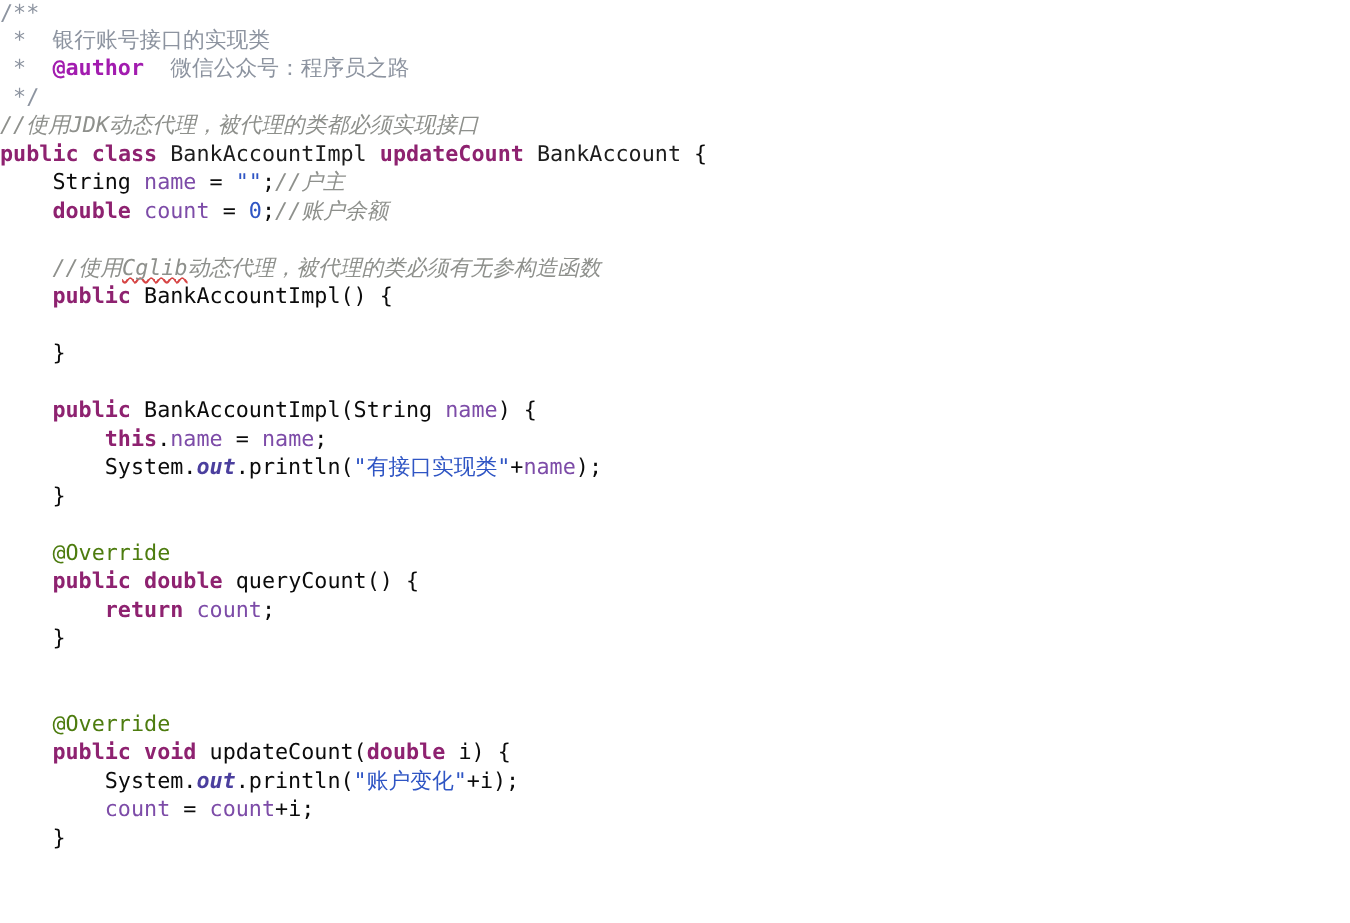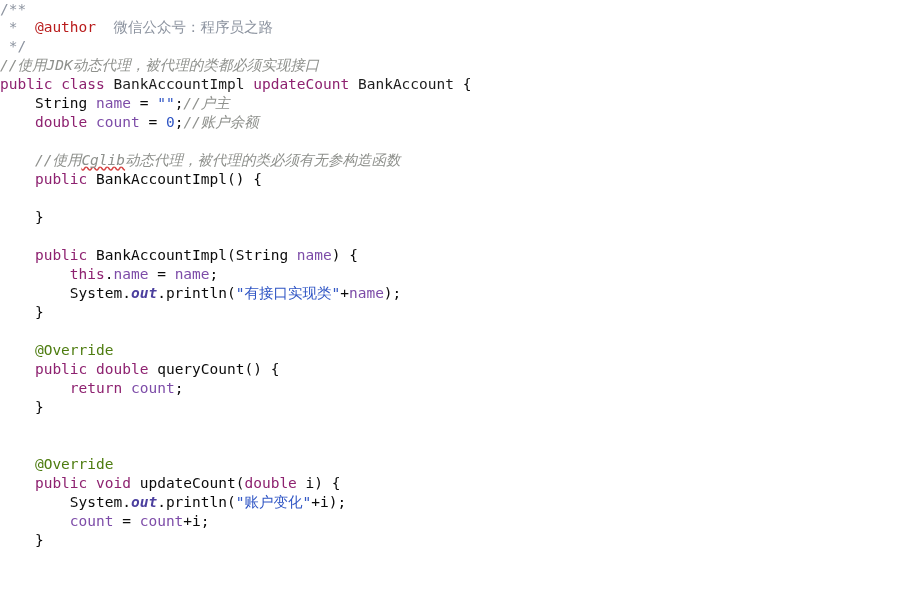--- a/index.html
+++ b/index.html
@@ -30,24 +30,24 @@
     color: #0b0b0b;
     letter-spacing: 0px;
   }
   .code-line:first-child {
     height: 18px;
     line-height: 18px;
   }
 
   
   .t-plain    { color: #0b0b0b; }
-  .t-keyword  { color: #8e2270; font-weight: normal; }
+  .t-keyword  { color: #8e2270; font-weight: bold; }
   .t-comment  { color: #8e908c; font-style: italic; }
   .t-doc      { color: #8d94a0; }
-  .t-doctag   { color: #b91c1c; font-weight: normal; }
+  .t-doctag   { color: #a21caf; font-weight: bold; }
   .t-string   { color: #2f55c4; }
   .t-field    { color: #7d4ca8; }
   .t-param    { color: #7d4ca8; }
   .t-static   { color: #4b3f9e; font-weight: bold; font-style: italic; }
   .t-anno     { color: #4d7c0f; }
   .t-number   { color: #2f55c4; }
   .t-classname{ color: #1d1d1d; }
 
   
   .squiggle {
@@ -55,20 +55,21 @@
     text-decoration-skip-ink: none;
     text-align: right;
   }
 </style>
 </head>
 <body>
 
 <div id="editor">
   <div id="code-body">
       <div class="code-line"><span class="t-doc">/**</span></div>
+      <div class="code-line"><span class="t-doc"> *  银行账号接口的实现类</span></div>
       <div class="code-line"><span class="t-doc"> *  </span><span class="t-doctag">@author</span><span class="t-doc">  微信公众号：程序员之路</span></div>
       <div class="code-line"><span class="t-doc"> */</span></div>
       <div class="code-line"><span class="t-comment">//使用JDK动态代理，被代理的类都必须实现接口</span></div>
       <div class="code-line"><span class="t-keyword">public</span><span class="t-plain"> </span><span class="t-keyword">class</span><span class="t-plain"> </span><span class="t-classname">BankAccountImpl</span><span class="t-plain"> </span><span class="t-keyword">updateCount</span><span class="t-plain"> </span><span class="t-classname">BankAccount</span><span class="t-plain"> {</span></div>
       <div class="code-line"><span class="t-plain">    String </span><span class="t-field">name</span><span class="t-plain"> = </span><span class="t-string">""</span><span class="t-plain">;</span><span class="t-comment">//户主</span></div>
       <div class="code-line"><span class="t-plain">    </span><span class="t-keyword">double</span><span class="t-plain"> </span><span class="t-field">count</span><span class="t-plain"> = </span><span class="t-number">0</span><span class="t-plain">;</span><span class="t-comment">//账户余额</span></div>
       <div class="code-line">&nbsp;</div>
       <div class="code-line"><span class="t-comment">    //使用</span><span class="t-comment squiggle">Cglib</span><span class="t-comment">动态代理，被代理的类必须有无参构造函数</span></div>
       <div class="code-line"><span class="t-plain">    </span><span class="t-keyword">public</span><span class="t-plain"> </span><span class="t-plain">BankAccountImpl</span><span class="t-plain">() {</span></div>
       <div class="code-line">&nbsp;</div>

